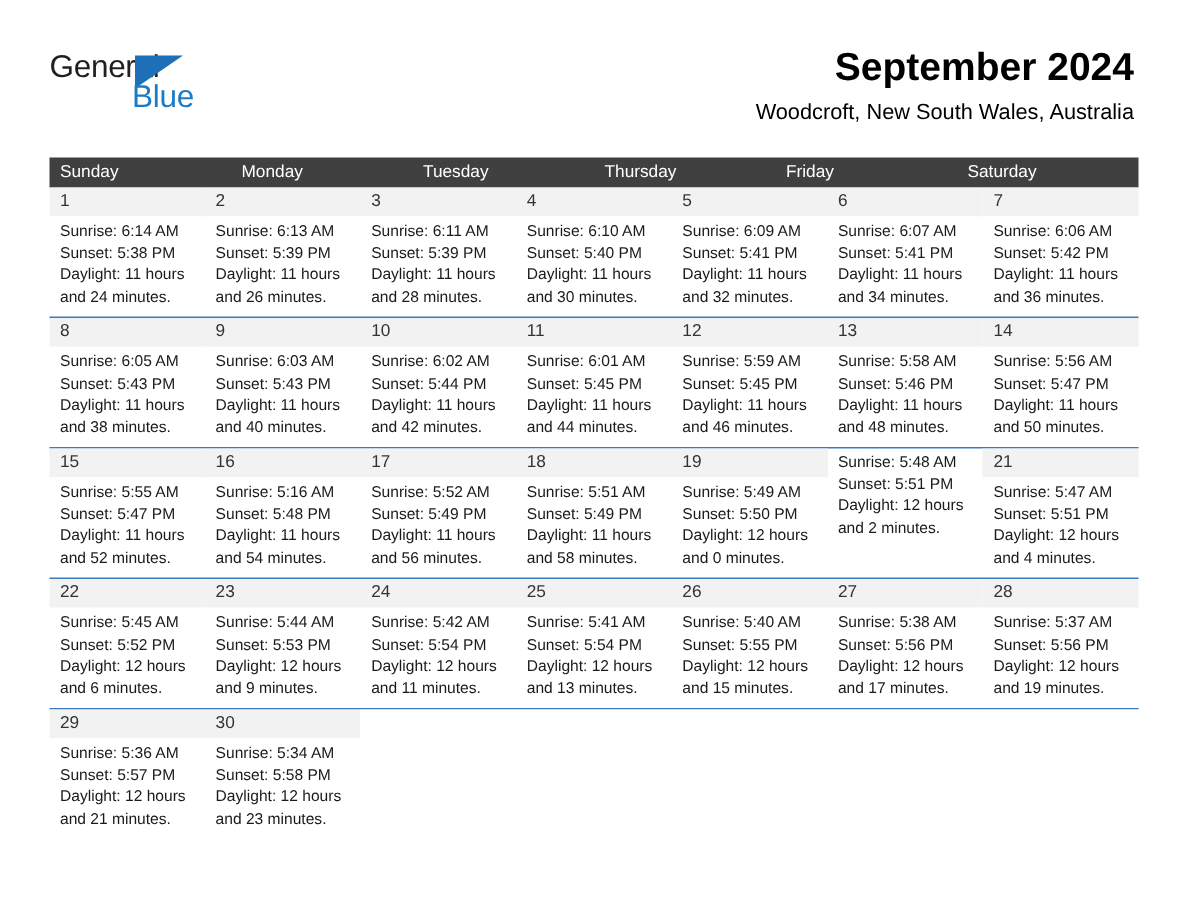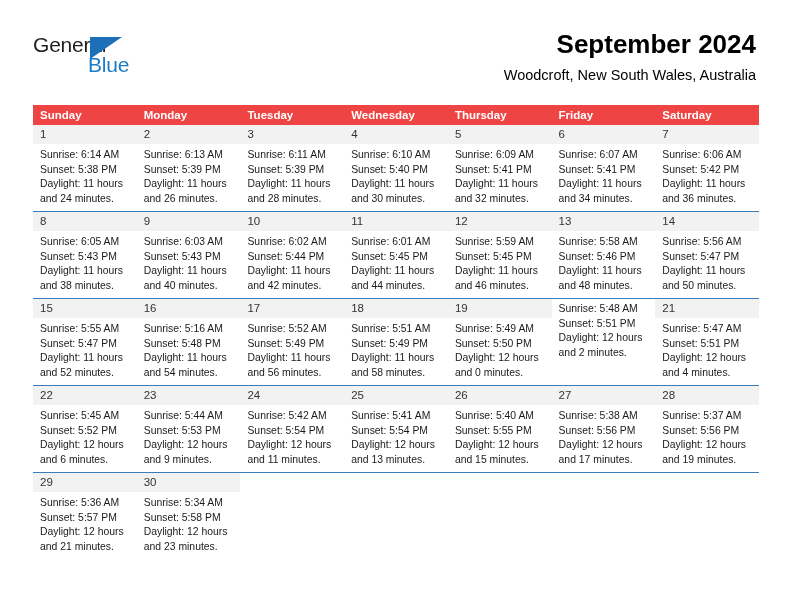--- a/index.html
+++ b/index.html
@@ -86,23 +86,22 @@
 
   
   .calendar {
     position: absolute;
     left: 33px;
     top: 105px;
     width: 726px;
   }
   .weekday-row {
     display: flex;
-    background: #ef4444;
+    background: #404040;
     height: 20px;
-    font-weight: bold;
   }
   .weekday {
     flex: 1 1 0;
     color: #ffffff;
     font-size: 11.5px;
     line-height: 20px;
     padding-left: 7px;
     box-sizing: border-box;
     white-space: nowrap;
   }
@@ -162,21 +161,20 @@
       <div class="location">Woodcroft, New South Wales, Australia</div>
     </div>
 
   </div>
 
   <div class="calendar">
     <div class="weekday-row" id="weekday-row">
         <div class="weekday">Sunday</div>
         <div class="weekday">Monday</div>
         <div class="weekday">Tuesday</div>
-        <div class="weekday">Wednesday</div>
         <div class="weekday">Thursday</div>
         <div class="weekday">Friday</div>
         <div class="weekday">Saturday</div>
       </div>
     <div id="weeks-container">
         <div class="week-row first">
           <div class="day-cell">
             <div class="day-number-band">
               <div class="day-number">1</div>
             </div>

